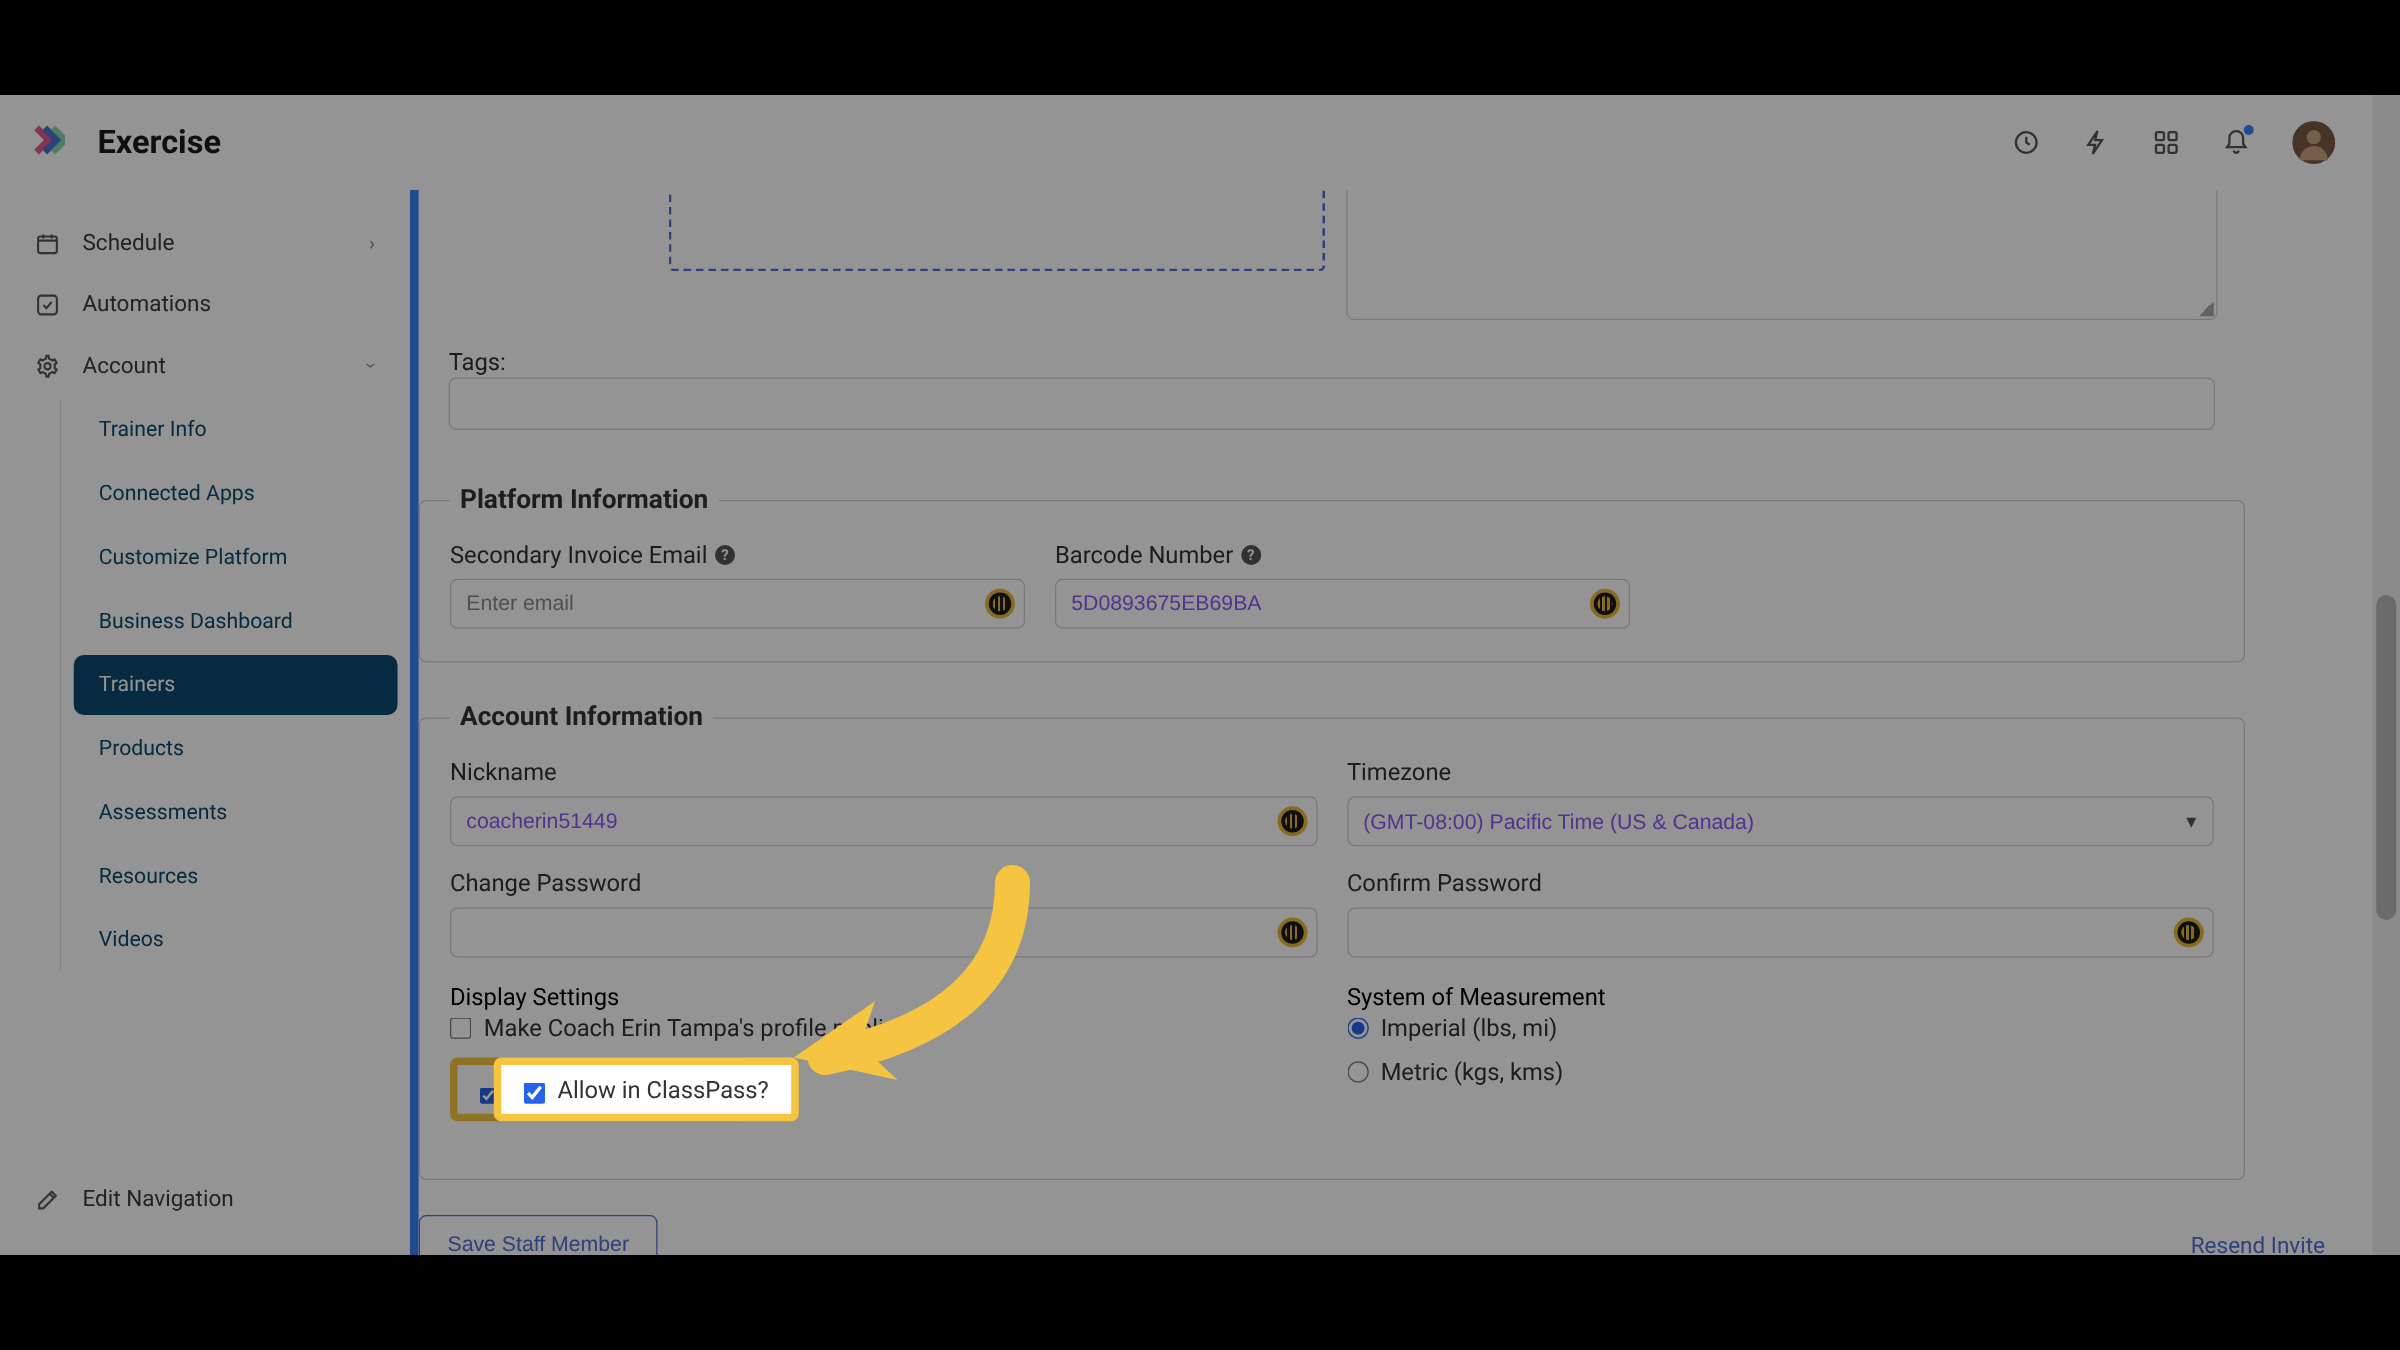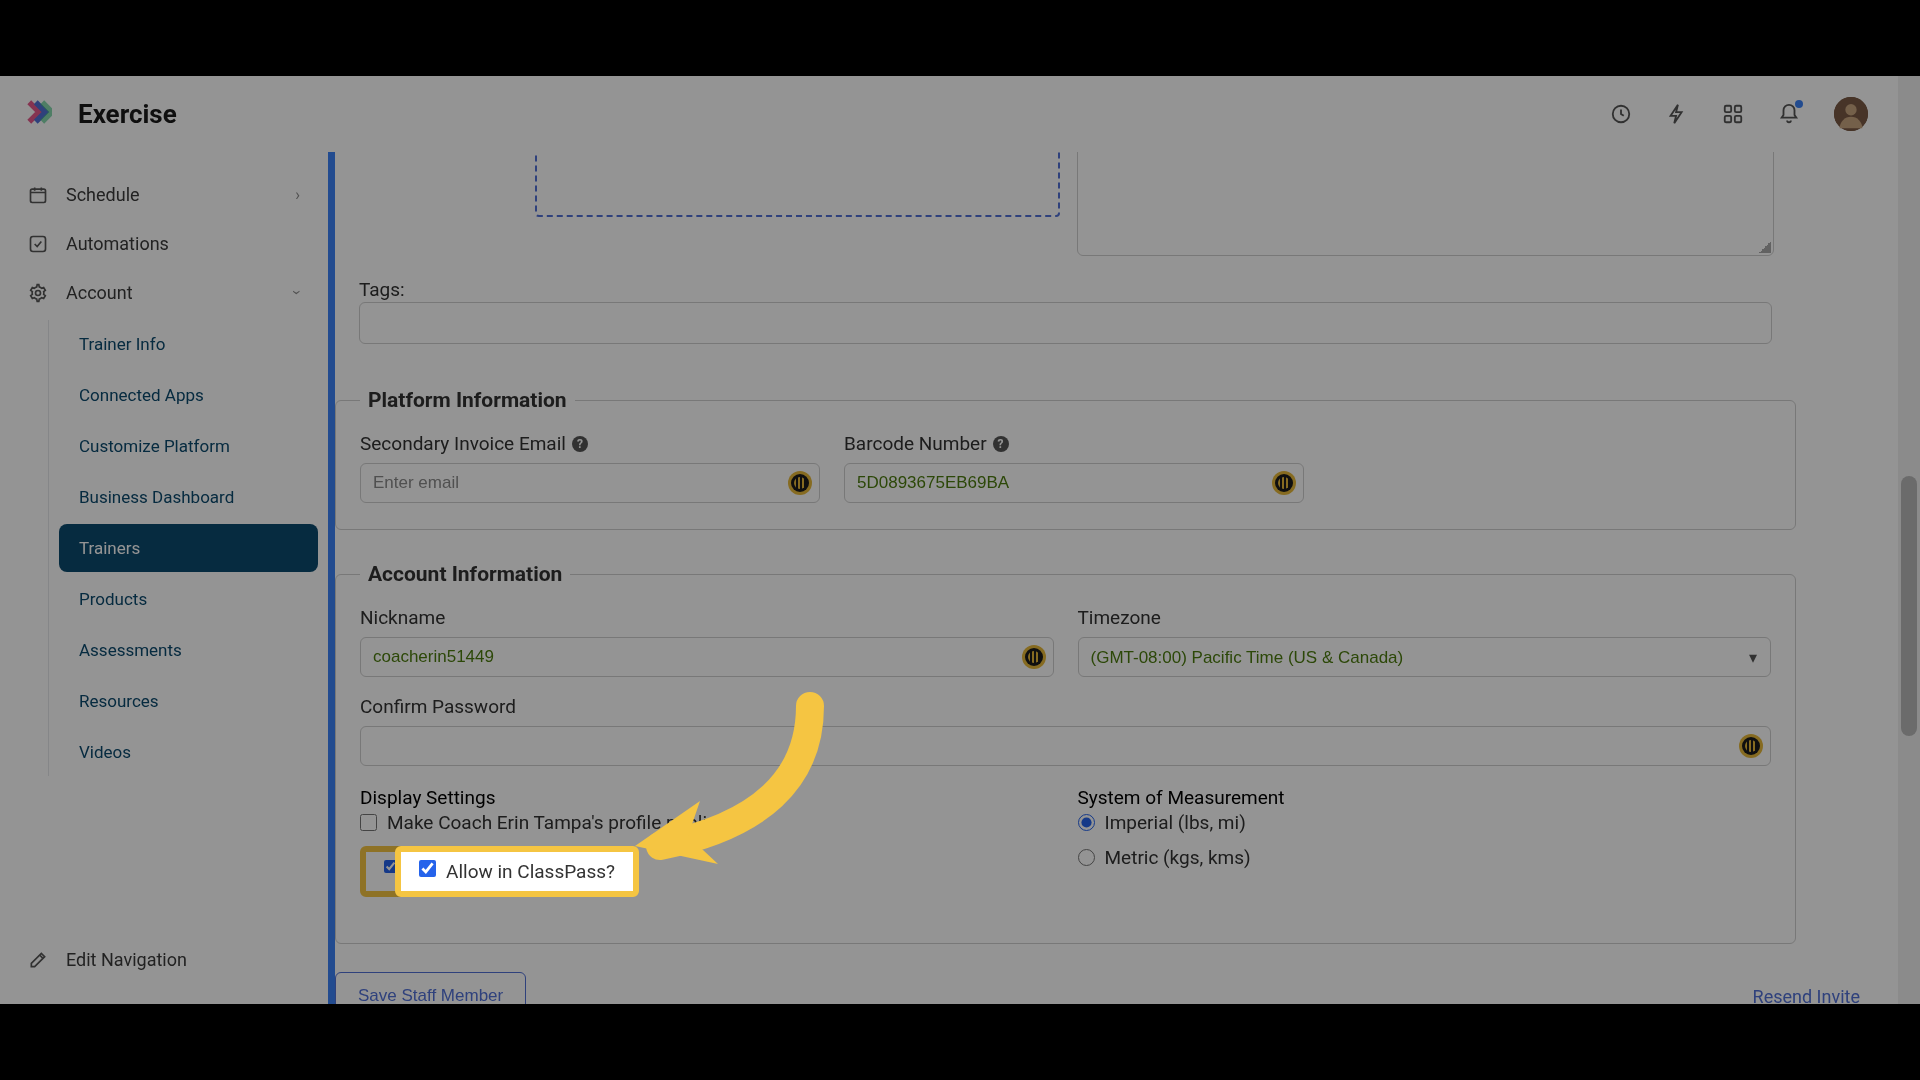--- a/index.html
+++ b/index.html
@@ -34,31 +34,31 @@
   .tags-input { position: absolute; top: 150px; left: 418px; width: 1413px; height: 42px; border: 1px solid #cfcfcf; border-radius: 6px; padding: 0 14px; font-size: 17px; }
   fieldset.section { position: absolute; left: 394px; width: 1461px; border: 1px solid #cfcfcf; border-radius: 6px; padding: 20px 24px; }
   fieldset.section legend { font-size: 21px; font-weight: 700; color: #333; padding: 0 8px; }
   .section.platform { top: 236px; height: 142px; }
   .section.account { top: 410px; height: 382px; }
   .row { display: flex; gap: 24px; }
   .col { flex: 1; }
   .field-label { font-size: 19px; color: #333; margin-bottom: 8px; display: flex; align-items: center; gap: 6px; }
   .help-icon { width: 16px; height: 16px; border-radius: 50%; background: #555; color: #fff; font-size: 12px; display: inline-flex; align-items: center; justify-content: center; font-weight: 700; }
   .input-wrap { position: relative; }
-  .text-input, .select-input { width: 100%; height: 40px; border: 1px solid #cfcfcf; border-radius: 6px; padding: 0 44px 0 12px; font-size: 17px; color: #4d7c0f; background: #fff; }
+  .text-input, .select-input { width: 100%; height: 40px; border: 1px solid #cfcfcf; border-radius: 6px; padding: 0 44px 0 12px; font-size: 17px; color: #8b5cf6; background: #fff; }
   .select-input { appearance: none; }
   .select-caret { position: absolute; right: 14px; top: 50%; transform: translateY(-50%); pointer-events: none; color: #555; }
   .pw-badge { position: absolute; right: 8px; top: 50%; transform: translateY(-50%); width: 24px; height: 24px; border-radius: 50%; background: radial-gradient(circle, #f5c542 30%, #1a1a1a 31%); background: #e7b93a; overflow: hidden; }
   .pw-badge::before { content: ''; position: absolute; inset: 3px; border-radius: 50%; background: #1a1a1a; }
   .pw-badge::after { content: ''; position: absolute; inset: 6px; border-radius: 50%; background: repeating-linear-gradient(90deg, #e7b93a 0 2px, transparent 2px 4px); }
   .display-row { margin-top: 20px; }
   .sub-label { font-size: 19px; color: #000000; margin-bottom: 2px; }
   .check-line { display: flex; align-items: center; gap: 10px; font-size: 19px; color: #333; margin-bottom: 12px; }
   .check-line input[type=checkbox], .check-line input[type=radio] { width: 17px; height: 17px; }
-  .highlight-box { display: inline-flex; align-items: flex-start; gap: 10px; padding: 8px 18px; border: 6px solid #f5c542; border-radius: 6px; background: #fff; }
+  .highlight-box { display: inline-flex; align-items: flex-end; gap: 10px; padding: 8px 18px; border: 6px solid #f5c542; border-radius: 6px; background: #fff; }
   .save-btn { position: absolute; top: 820px; left: 394px; padding: 13px 22px; border: 1.5px solid #5170d6; color: #5170d6; background: #fff; border-radius: 6px; font-size: 17px; cursor: pointer; }
   .resend-link { position: absolute; top: 834px; right: 38px; color: #5170d6; font-size: 18px; cursor: pointer; }
   .arrow-annot { position: absolute; top: 612px; left: 630px; width: 250px; height: 210px; pointer-events: none; }
   .dim-overlay { position: absolute; inset: 0; background: rgba(0,0,0,0.42); pointer-events: none; }
   input::placeholder { color: #8a8a8a; }
 </style>
 </head>
 <body>
 
 <div class="letterbox-top"></div>
@@ -199,20 +199,27 @@
           <div class="input-wrap">
             <select class="select-input">
               <option>(GMT-08:00) Pacific Time (US &amp; Canada)</option>
             </select>
             <span class="select-caret">▾</span>
           </div>
         </div>
       </div>
       <div class="row" style="margin-top:18px">
         <div class="col">
+          <div class="field-label">Change Password</div>
+          <div class="input-wrap">
+            <input type="password" class="text-input" style="">
+            <span class="pw-badge"></span>
+          </div>
+        </div>
+        <div class="col">
           <div class="field-label">Confirm Password</div>
           <div class="input-wrap">
             <input type="password" class="text-input" style="">
             <span class="pw-badge"></span>
           </div>
         </div>
       </div>
       <div class="row display-row">
         <div class="col">
           <div class="sub-label">Display Settings</div>

